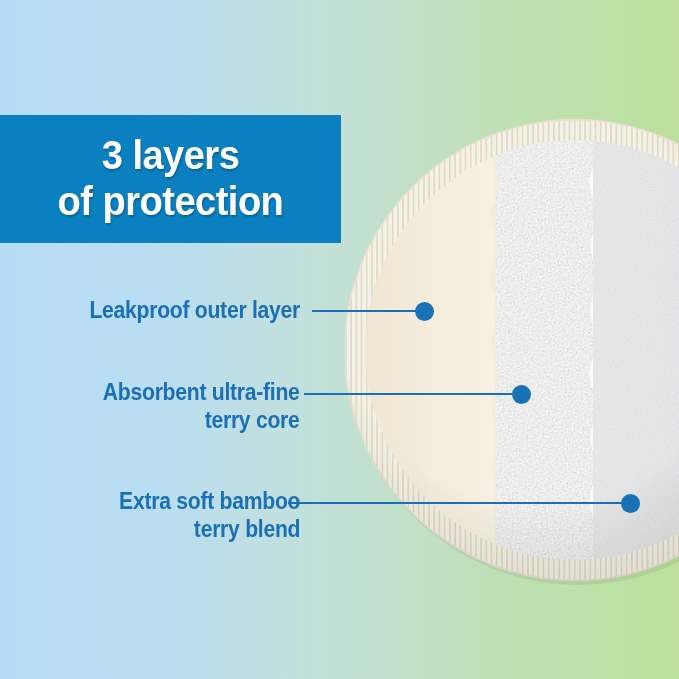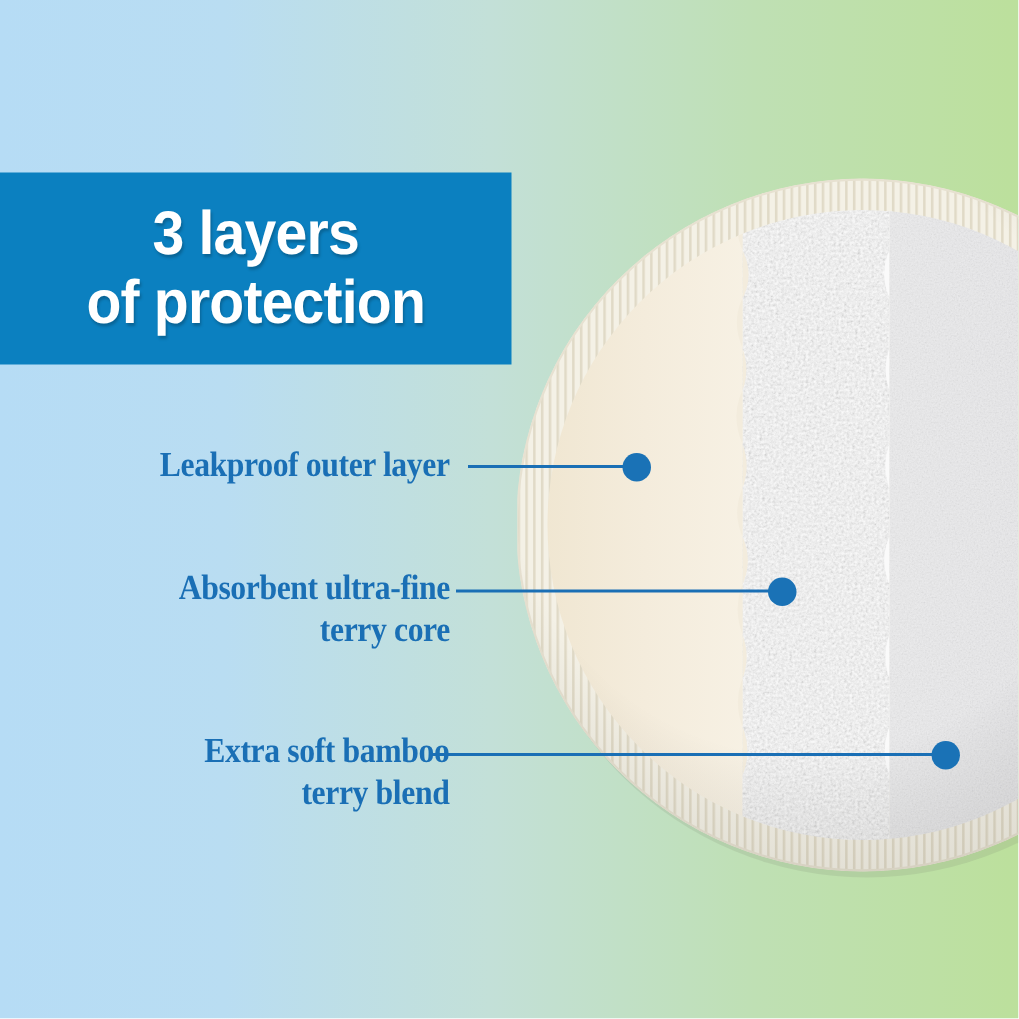--- a/index.html
+++ b/index.html
@@ -61,21 +61,20 @@
   }
   #banner-text .l1 { display: block; }
   #banner-text .l2 { display: block; }
 
   
   #callouts {
     position: absolute;
     left: 0; top: 0;
     width: 679px; height: 679px;
     z-index: 9;
-    font-family: Liberation Serif, serif;
   }
   .callout-label {
     position: absolute;
     color: #1a6fb5;
     font-weight: bold;
     font-size: 23.5px;
     line-height: 1.18;
     letter-spacing: -0.3px;
     text-align: right;
     transform: scaleX(0.9);

